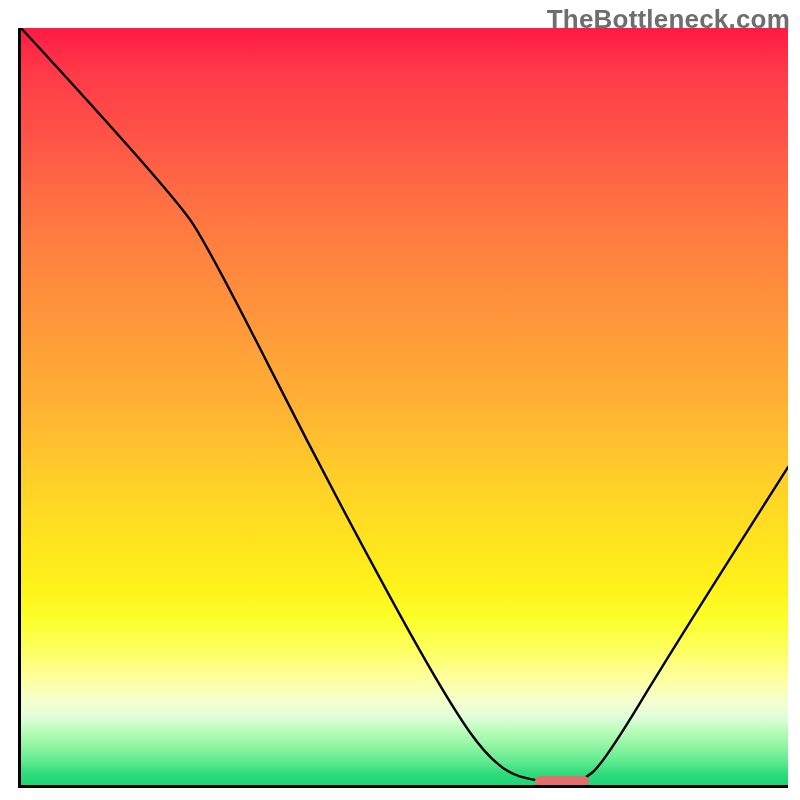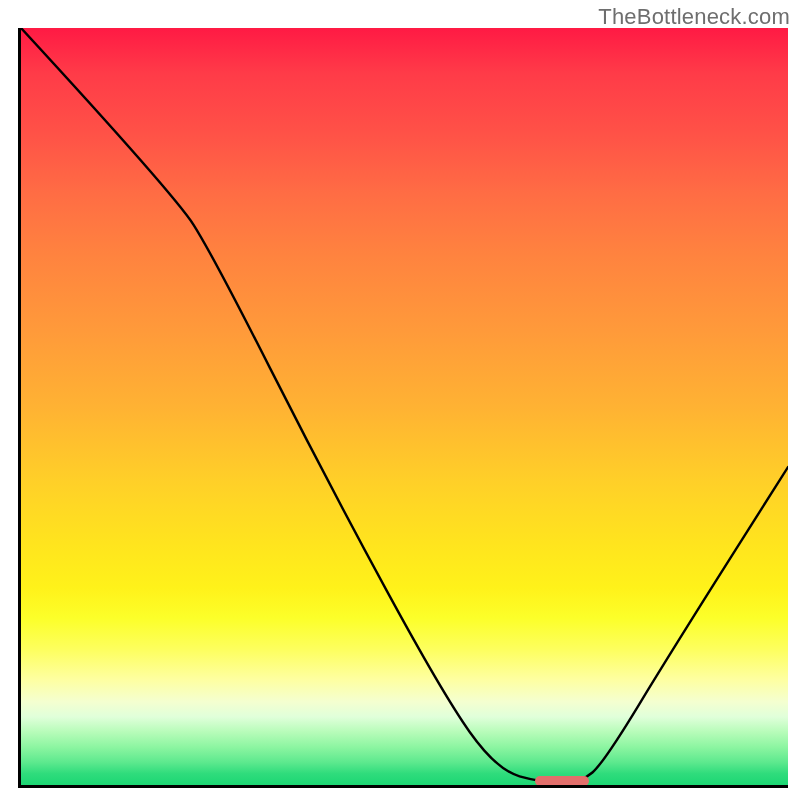--- a/index.html
+++ b/index.html
@@ -13,22 +13,22 @@
   .chart-container {
     position: relative;
     width: 800px;
     height: 800px;
   }
   .watermark {
     position: absolute;
     top: 4px;
     right: 10px;
     color: #6e6e6e;
-    font-size: 22px;
-    font-weight: 400;
+    font-size: 26px;
+    font-weight: 700;
     letter-spacing: 0.2px;
     z-index: 10;
   }
   .plot-area {
     position: absolute;
     left: 18px;
     top: 28px;
     width: 770px;
     height: 760px;
     border-left: 3px solid #000;

